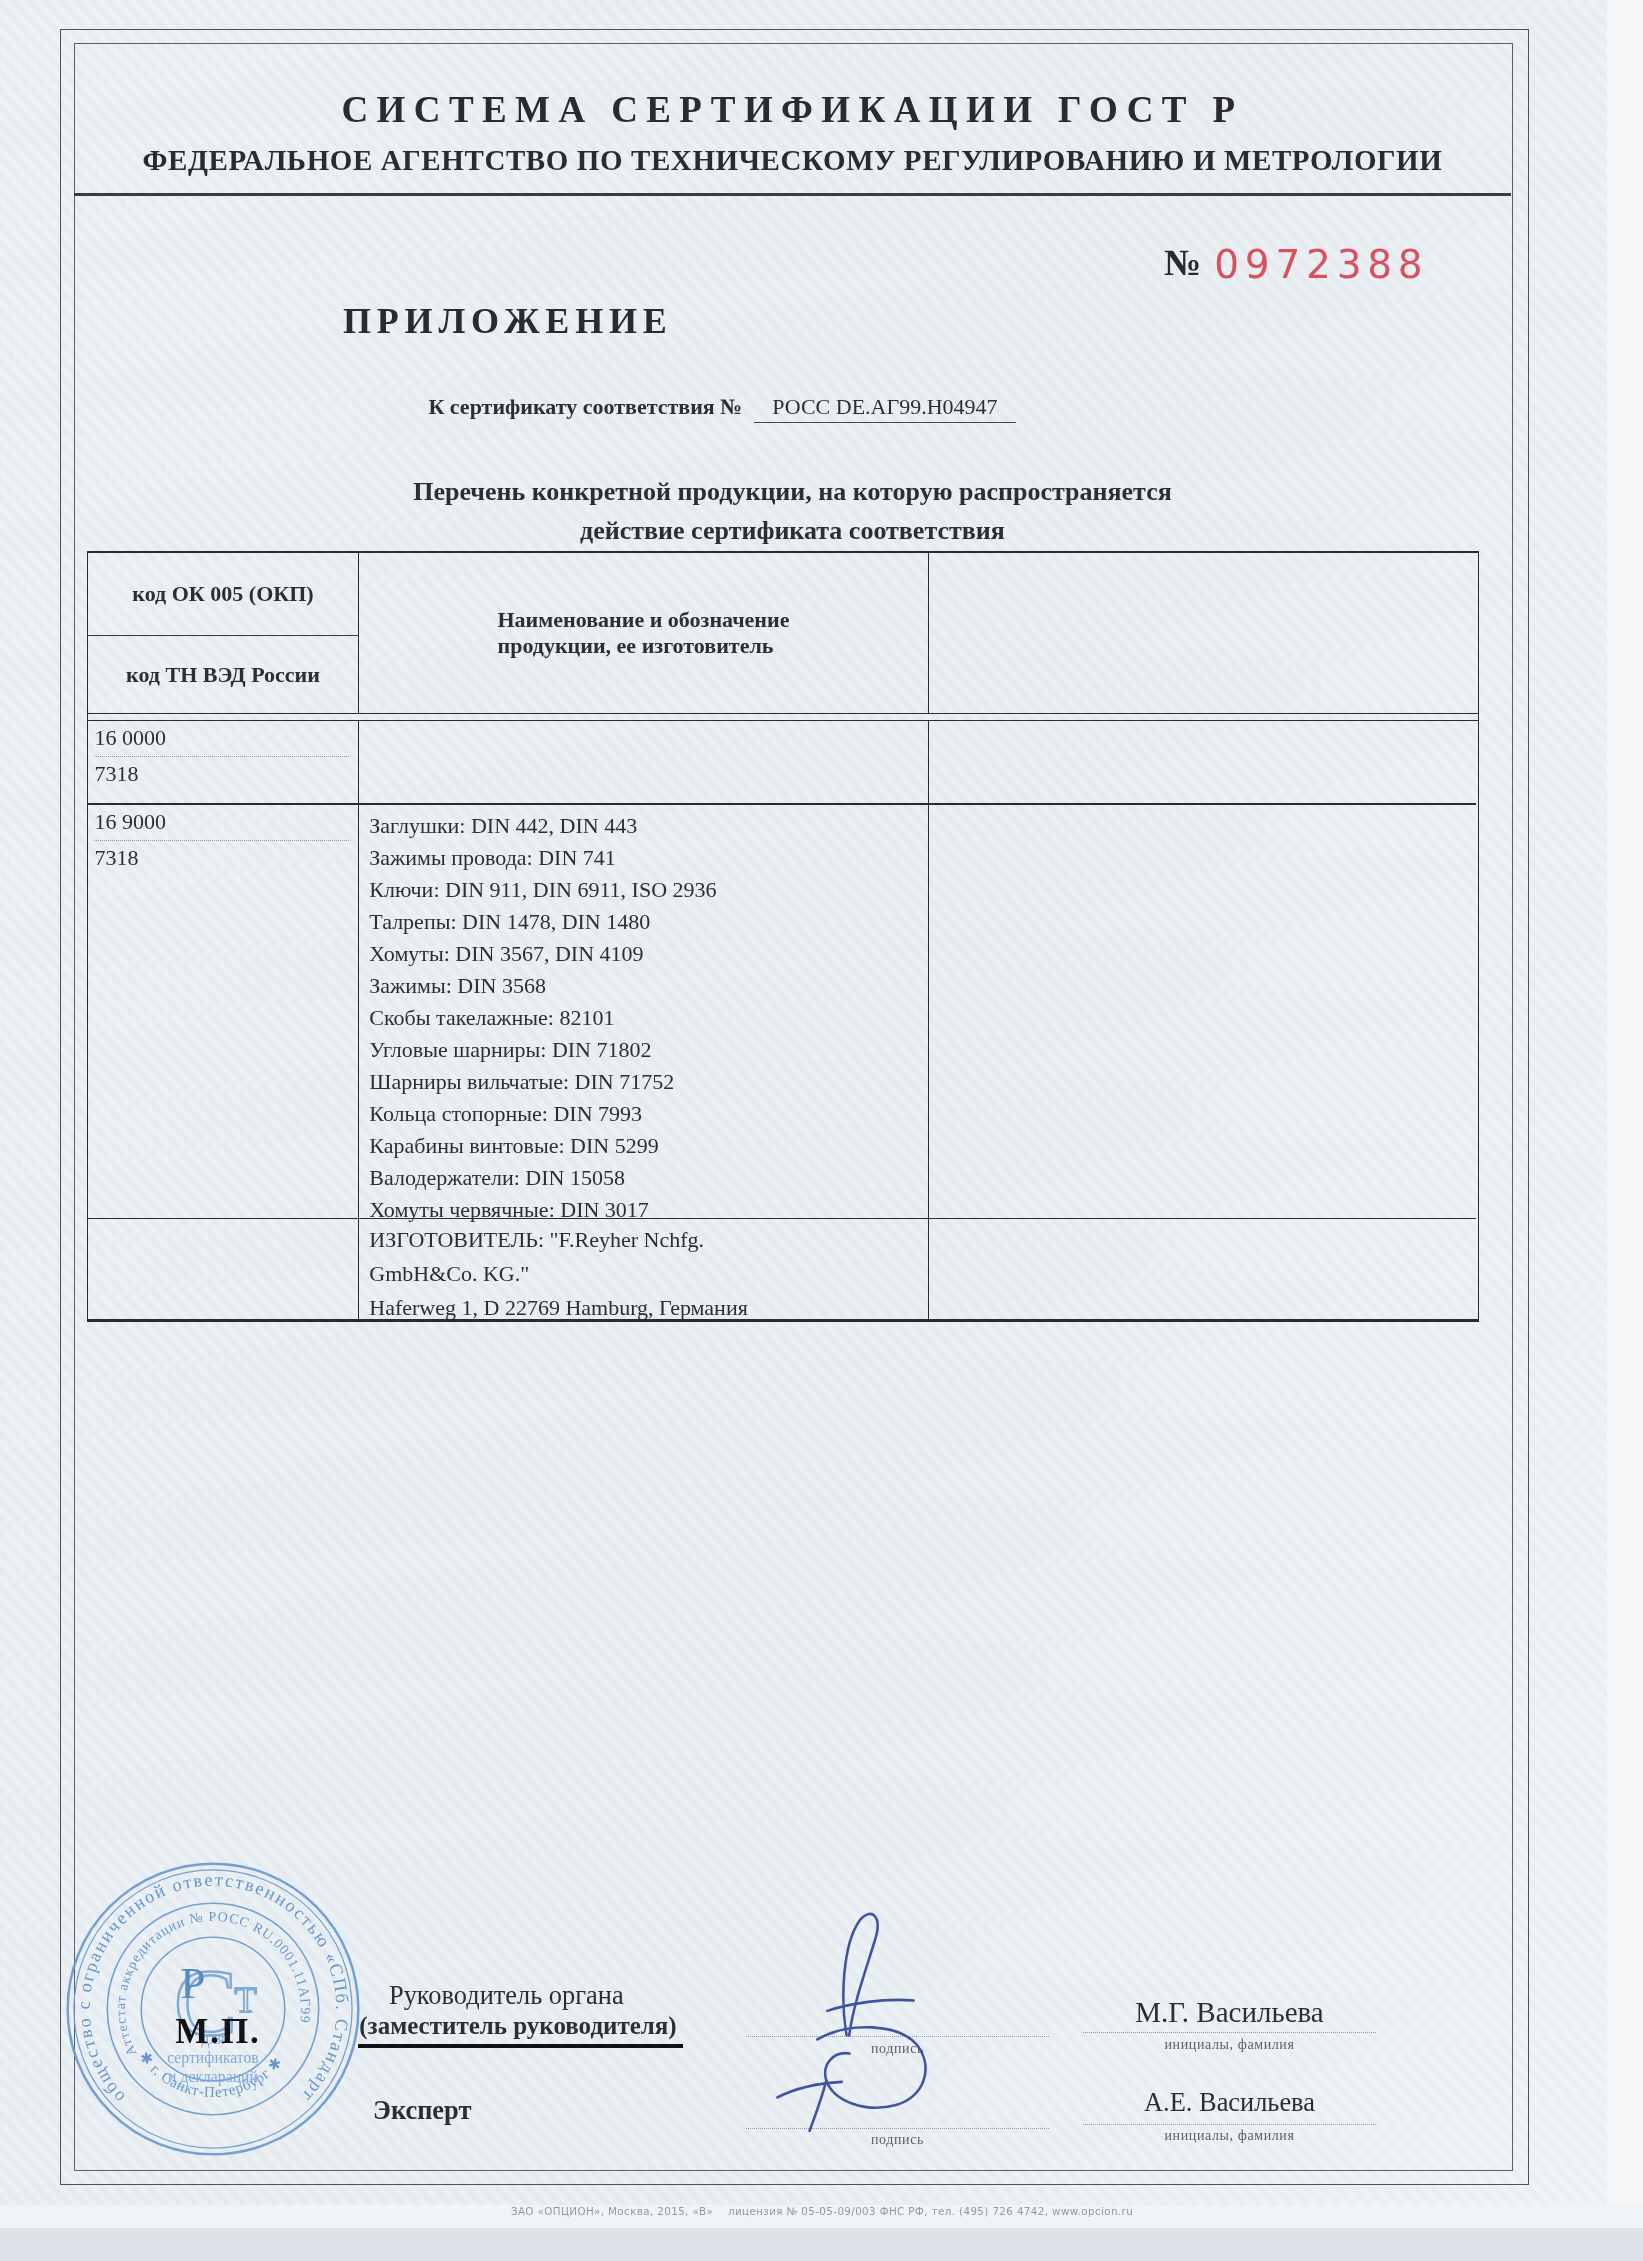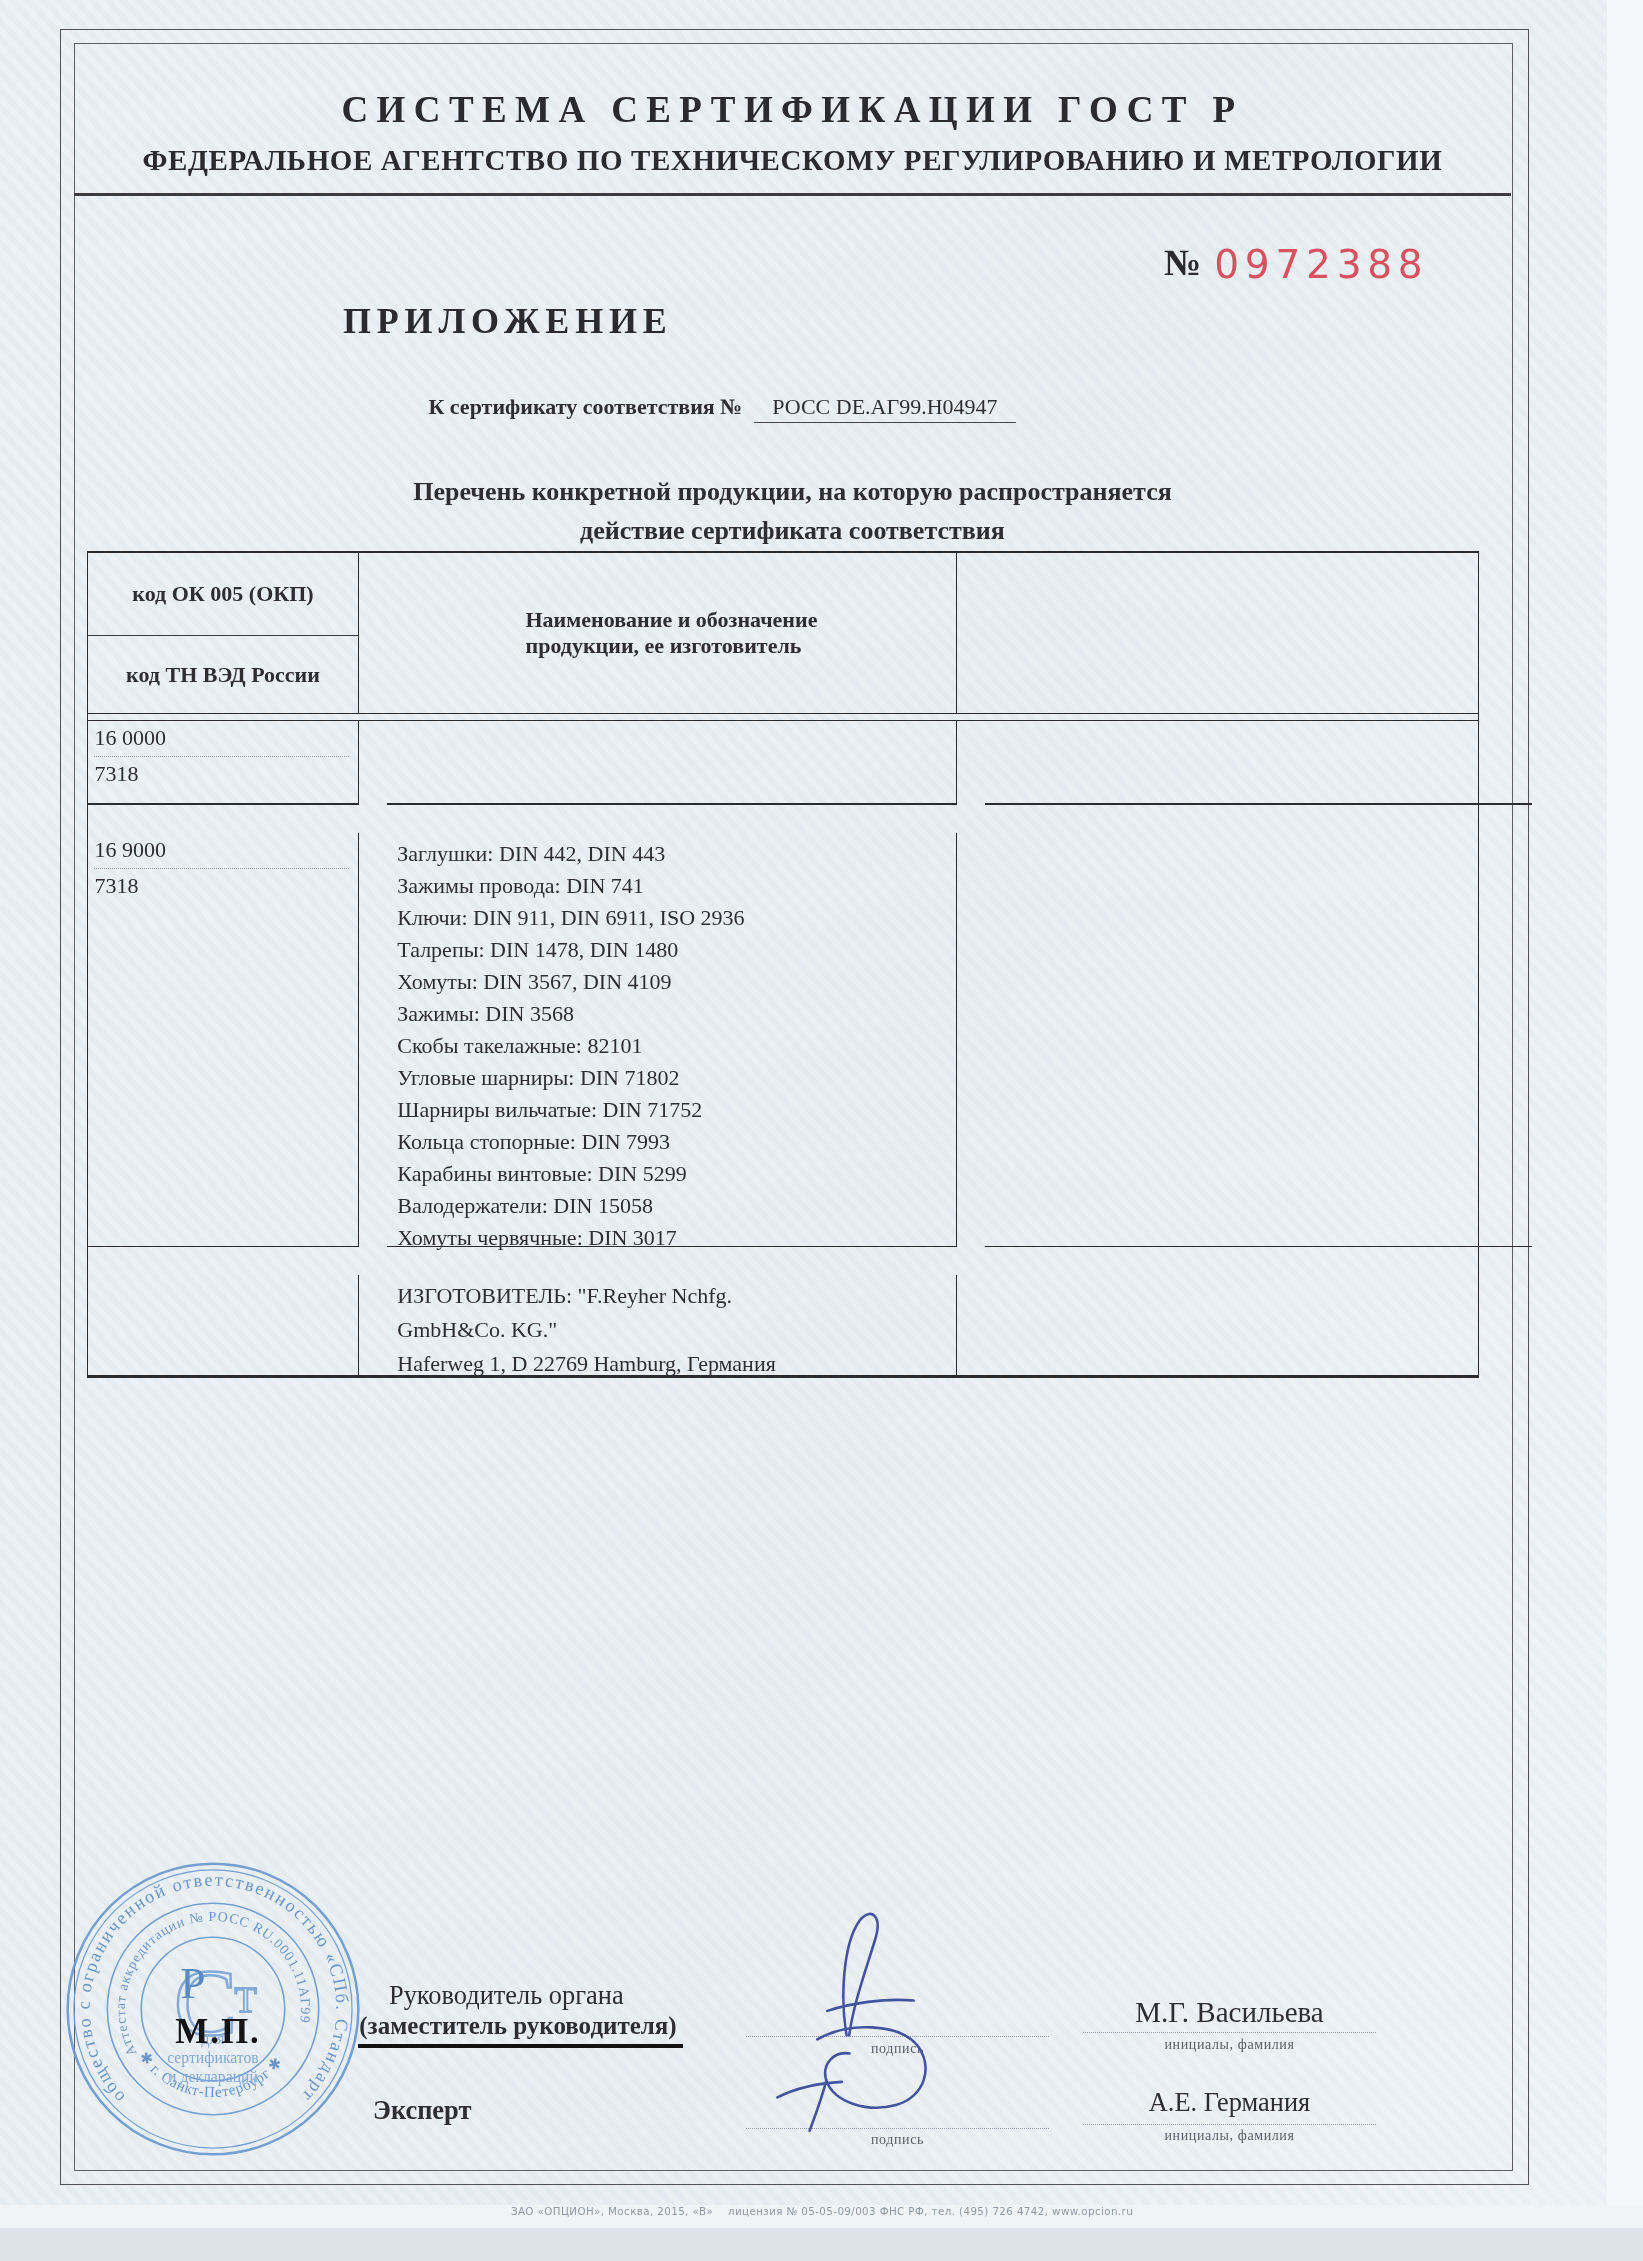--- a/index.html
+++ b/index.html
@@ -30,21 +30,21 @@
 
   .cert-line{left:74px;top:394px;width:1296px;text-align:center;font-size:22px;}
   .cert-label{font-weight:bold;}
   .cert-number{border-bottom:1.9px solid #46464c;padding:0 18px 3.2px 18px;margin-left:6.4px;}
 
   .subtitle{left:74px;top:472px;width:1437px;text-align:center;font-size:26px;font-weight:bold;
             line-height:39px;white-space:pre-line;}
 
   
   .tbl{left:87px;top:551px;width:1392px;}
-  .t-grid{display:grid;grid-template-columns:271px 570px 547px;gap:28px;}
+  .t-grid{display:grid;grid-template-columns:271px 570px 547px;}
   .t-header{border:1.9px solid #2b2b2e;border-top-width:2.6px;}
   .t-gap{height:5.8px;border-left:1.9px solid #2b2b2e;border-right:1.9px solid #2b2b2e;}
   .t-body{border:1.9px solid #2b2b2e;border-bottom-width:3.2px;}
   .cell{box-sizing:border-box;font-size:22px;}
   .cdiv{border-right:1.3px solid #2b2b2e;}
   .hdr-col1{display:flex;flex-direction:column;height:160px;font-weight:bold;text-align:center;}
   .hdr-col1-top{flex:0 0 82px;display:flex;align-items:center;justify-content:center;border-bottom:1.3px solid #3a3a3e;}
   .hdr-col1-bot{flex:1;display:flex;align-items:center;justify-content:center;}
   .hdr-mid{height:160px;display:flex;align-items:center;justify-content:center;text-align:left;
            font-weight:bold;line-height:26px;white-space:pre-line;}
@@ -196,21 +196,21 @@
 
   <div class="abs dline sig-line1"></div>
   <div class="abs dline sig-line2"></div>
   <div class="abs small-label lbl-sign1">подпись</div>
   <div class="abs small-label lbl-sign2">подпись</div>
 
   <div class="abs name1">М.Г. Васильева</div>
   <div class="abs dline nline1"></div>
   <div class="abs small-label lbl-name1">инициалы, фамилия</div>
 
-  <div class="abs name2">А.Е. Германия</div>
+  <div class="abs name2">А.Е. Васильева</div>
   <div class="abs dline nline2"></div>
   <div class="abs small-label lbl-name2">инициалы, фамилия</div>
 
   <svg class="abs sig-svg1" width="116" height="129" viewBox="0 0 180 200">
     <path d="M 46 196 C 36 140 40 54 66 18 C 84 -4 102 10 90 48 C 74 100 56 150 50 196" fill="none" stroke="#41549e" stroke-width="4" stroke-linecap="round"></path>
     <path d="M 16 158 C 52 146 104 138 150 142" fill="none" stroke="#41549e" stroke-width="4" stroke-linecap="round"></path>
   </svg>
   <svg class="abs sig-svg2" width="168" height="116" viewBox="0 0 260 180">
     <path d="M 70 30 C 120 2 196 6 224 38 C 252 72 236 120 192 132 C 148 144 96 128 84 94 C 76 68 96 48 120 52" fill="none" stroke="#41549e" stroke-width="4" stroke-linecap="round"></path>
     <path d="M 84 94 C 76 124 66 150 58 172 M 8 120 C 40 104 70 98 108 96" fill="none" stroke="#41549e" stroke-width="4" stroke-linecap="round"></path>

